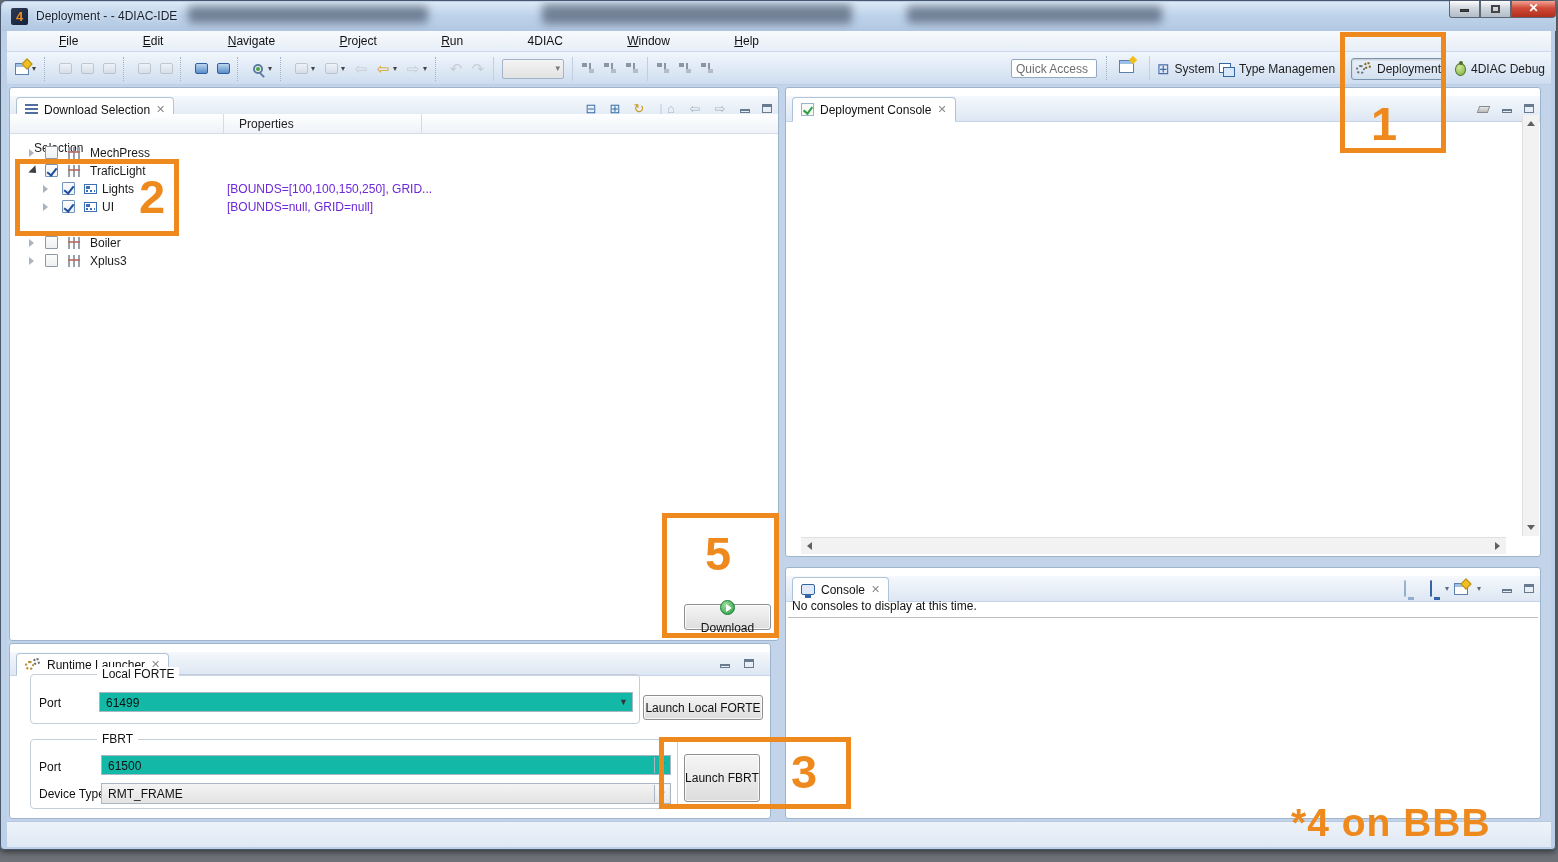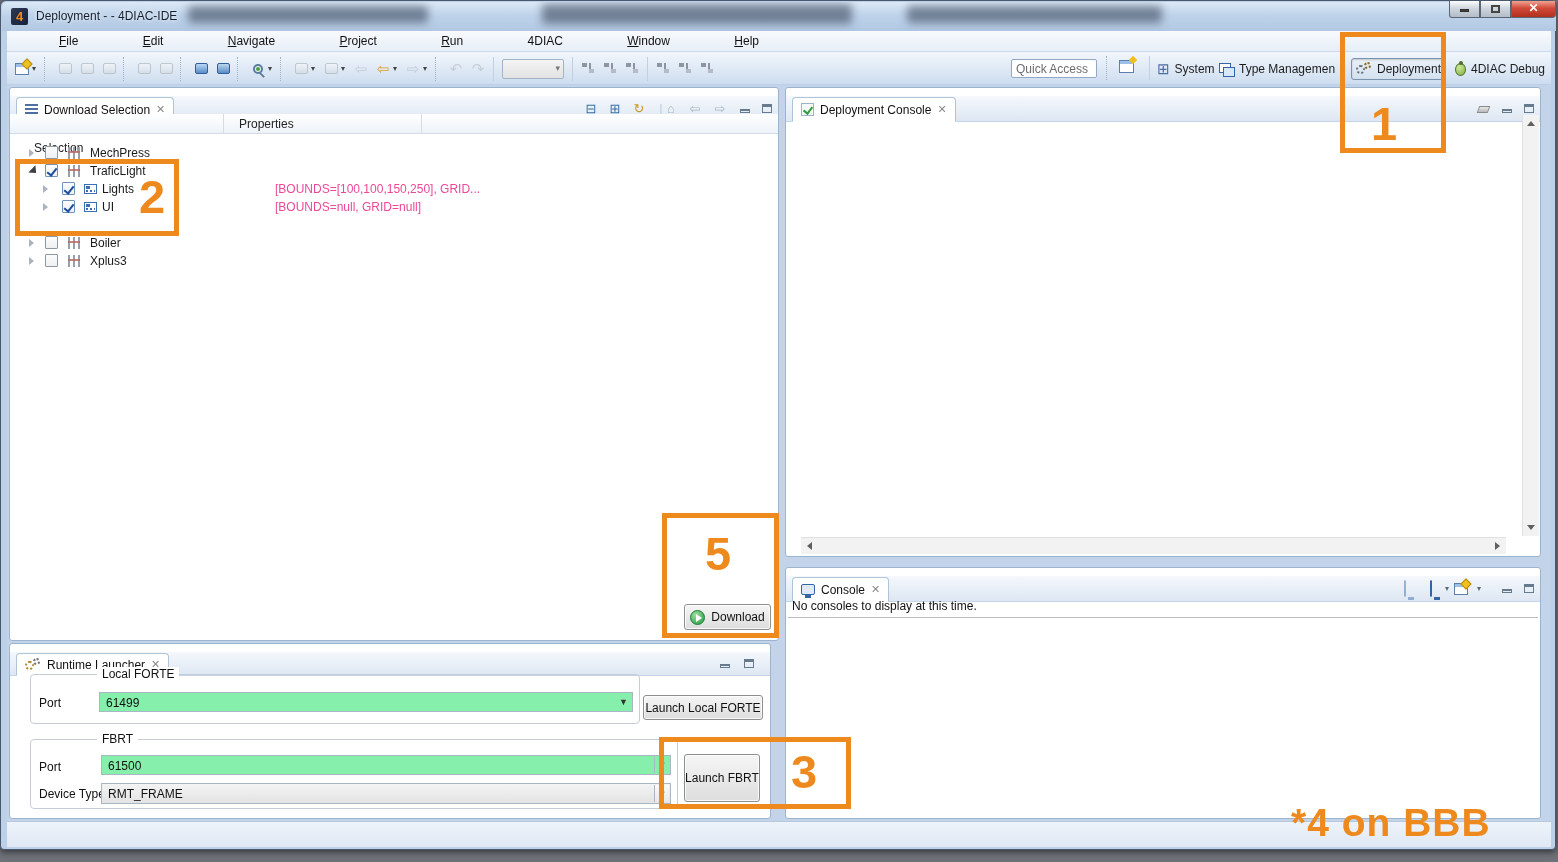--- a/index.html
+++ b/index.html
@@ -115,26 +115,26 @@
   .sysicon { position:absolute; top:3px; width:14px; height:12px;
     background:repeating-linear-gradient(90deg,#97a1ab 0 2px,transparent 2px 5px); }
   .sysicon::after { content:""; position:absolute; left:0; top:4px; width:12px; height:2px; background:#b8685f; opacity:.8; }
   .devicon { position:absolute; top:4px; width:13px; height:10px; border:1px solid #3c6eb4; background:#fff; }
   .devicon::before { content:""; position:absolute; left:1px; top:1px; width:4px; height:3px; background:#3c6eb4; }
   .devicon::after { content:""; position:absolute; left:1px; bottom:1px; width:9px; height:2px;
     background:repeating-linear-gradient(90deg,#3c6eb4 0 2px,transparent 2px 4px); }
   .lvl0 .tw { left:19px; } .lvl0 .cbx { left:35px; } .lvl0 .sysicon,.lvl0 .devicon { left:58px; } .lvl0 .tlabel { left:80px; }
   .lvl1 .tw { left:33px; } .lvl1 .cbx { left:52px; } .lvl1 .sysicon,.lvl1 .devicon { left:74px; } .lvl1 .tlabel { left:92px; }
   .tlabel { position:absolute; top:0; }
-  .tprops { position:absolute; left:217px; top:0; color:#ec4899;margin-left:48px; }
+  .tprops { position:absolute; left:217px; top:0; color:#6d28d9; }
 
   
   .w7btn { position:absolute; border:1px solid #8e8f8f; border-radius:3px;
     background:linear-gradient(#f5f5f5,#ebebeb 45%,#dddddd); display:flex; align-items:center; justify-content:center;
-    gap:6px; color:#111; font-size:12px; box-shadow:inset 0 0 0 1px rgba(255,255,255,.8); }
+    gap:6px; color:#111; font-size:12px; box-shadow:inset 0 0 0 1px rgba(255,255,255,.8);flex-direction:column; }
   .play { width:15px; height:15px; border-radius:50%; background:radial-gradient(circle at 35% 30%,#9fdc9f,#1f9d3f); border:1px solid #157a2c; position:relative; flex:none; }
   .play::after { content:""; position:absolute; left:5px; top:3px; width:0; height:0;
     border-top:4px solid transparent; border-bottom:4px solid transparent; border-left:6px solid #fff; }
 
   
   .ico-check { position:relative; width:13px; height:13px; border:1px solid #9cb2c6; background:#f6faf6; }
   .ico-check::after { content:""; position:absolute; left:3px; top:1px; width:4px; height:7px;
     border-right:2px solid #2e9e3e; border-bottom:2px solid #2e9e3e; transform:rotate(38deg); }
   .eraser { display:inline-block; width:11px; height:7px; background:linear-gradient(#e8e8e8,#b9b9b9); border:1px solid #8a8a8a; transform:skewX(-20deg); margin-top:5px; }
   .sbar-v { position:absolute; background:#f2f2f2; border-left:1px solid #e0e0e0; }
@@ -147,21 +147,21 @@
 
   
   .ico-monitor { position:relative; width:14px; height:11px; border:1px solid #3465a4; border-radius:2px; background:#dfe9f7; }
   .ico-monitor::after { content:""; position:absolute; left:3px; bottom:-4px; width:6px; height:3px; background:#3465a4; }
   .console-msg { position:absolute; left:2px; top:28px; width:calc(100% - 4px); padding:3px 4px 4px 4px; border-bottom:1px solid #bcbcbc; color:#111; }
 
   
   .fgroup { position:absolute; border:1px solid #c5cdd6; border-radius:4px; }
   .flegend { position:absolute; top:-8px; left:18px; background:#fff; padding:0 5px; color:#111;margin-left:48px; }
   .flabel { position:absolute; color:#111; }
-  .combo { position:absolute; border:1px solid #a9b6c4; background:#86efac; height:20px; }
+  .combo { position:absolute; border:1px solid #a9b6c4; background:#14b8a6; height:20px; }
   .combo .val { position:absolute; left:6px; top:3px; color:#111; }
   .combo .cdd { position:absolute; right:1px; top:1px; bottom:1px; width:15px; display:flex; align-items:center; justify-content:center; font-size:9px; color:#333; }
   .combo.gray { background:linear-gradient(#f4f4f4,#e3e3e3); }
   .combo.gray .cdd { border-left:1px solid #a9b6c4; background:linear-gradient(#fafafa,#e8e8e8); }
   .combo.seg .cdd { border-left:1px solid #a9b6c4; }
 
   
   .statusbar { position:absolute; left:6px; top:820px; width:1544px; height:26px;
     background:linear-gradient(#eef3fa,#dfe8f4); border-top:1px solid #b9c9dd; }
 

